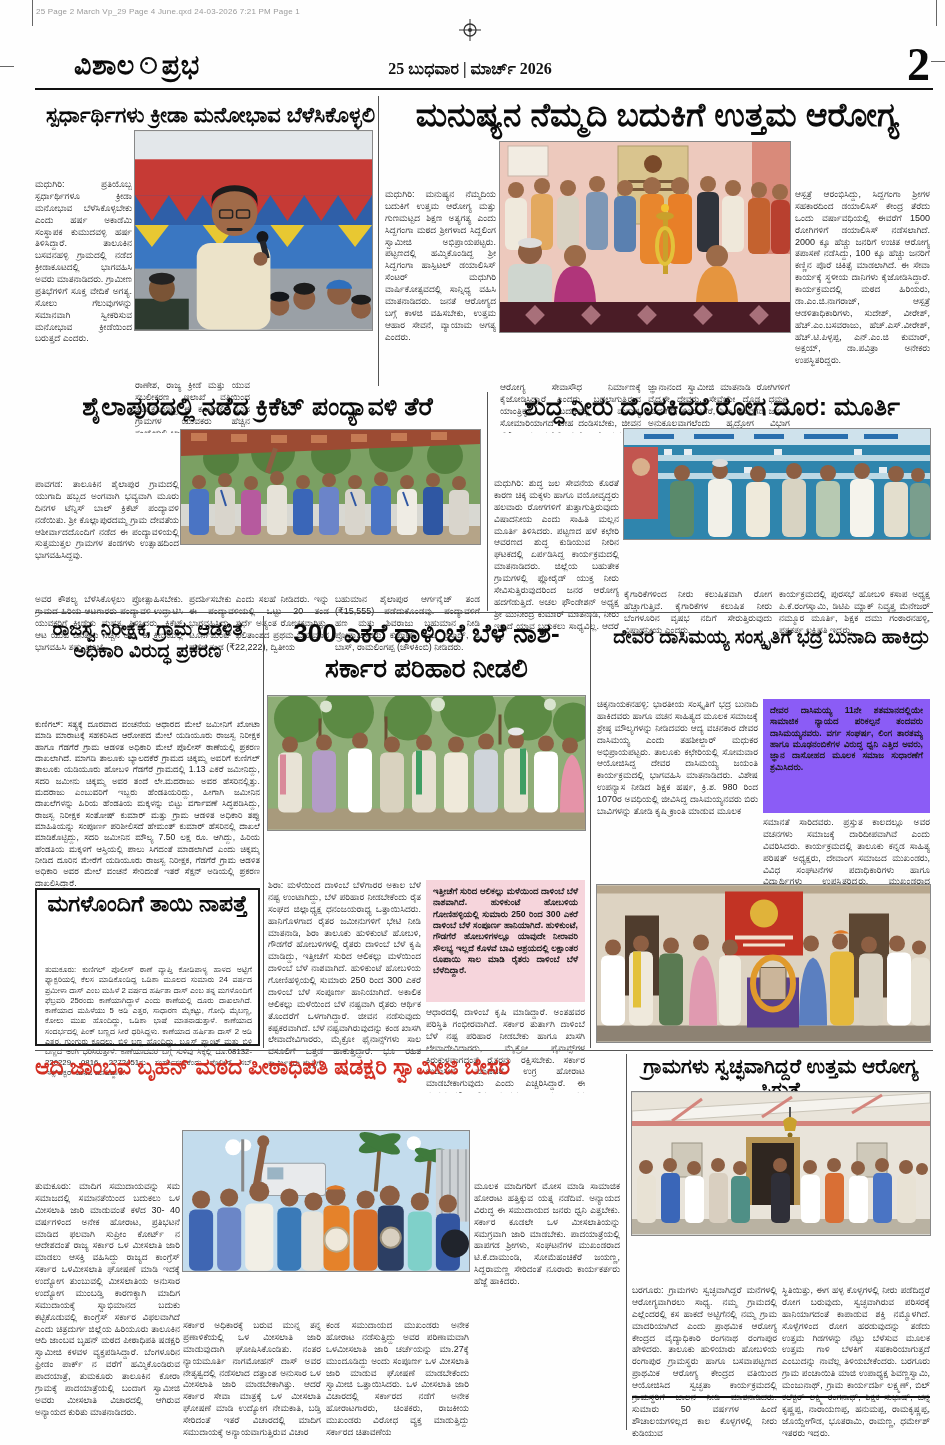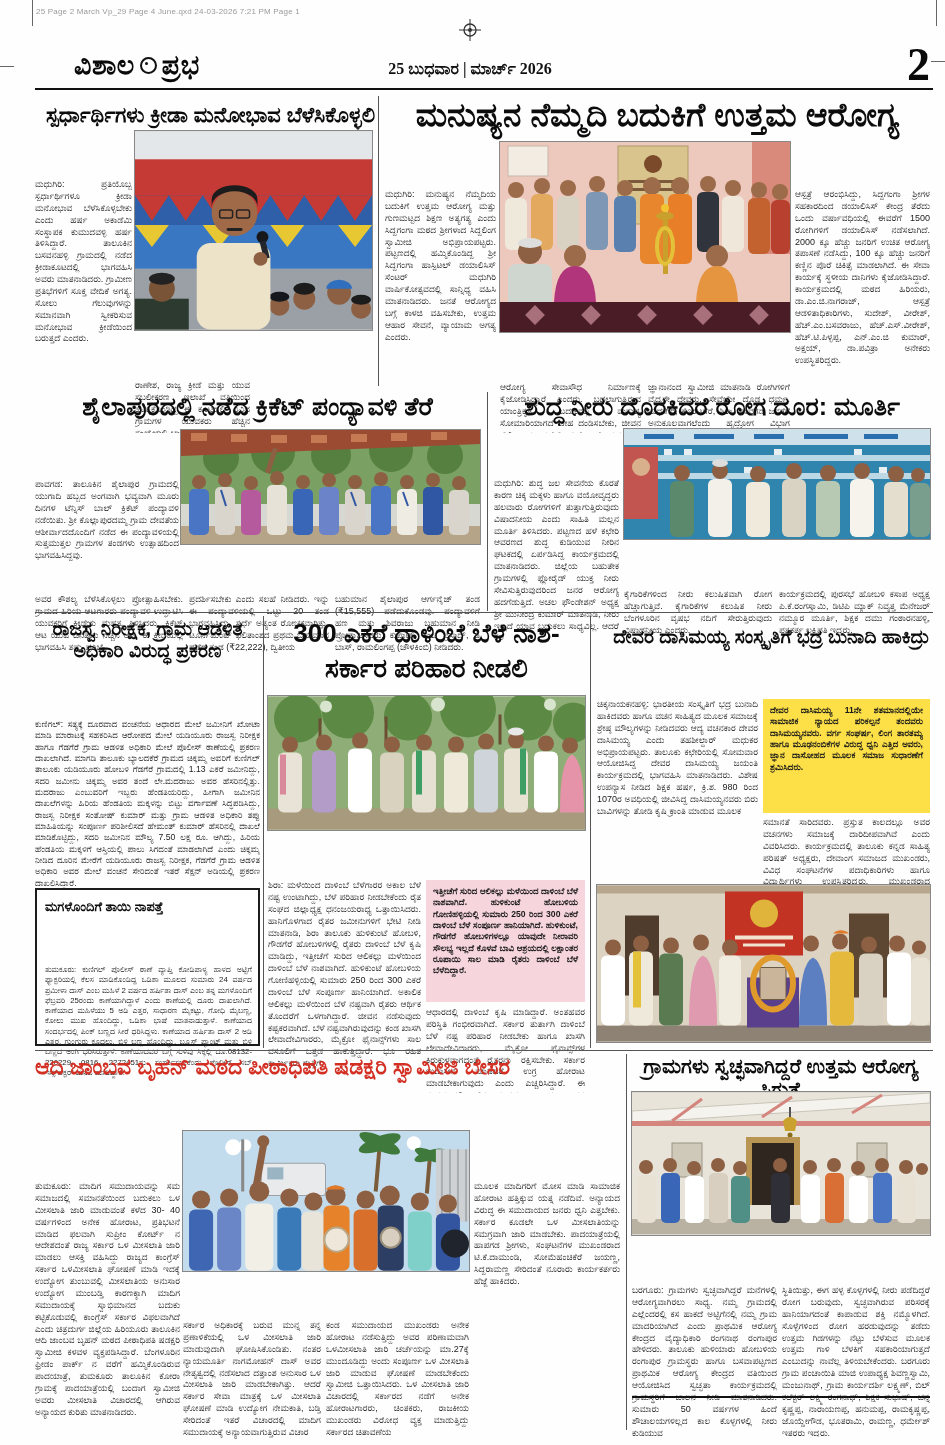--- a/index.html
+++ b/index.html
@@ -17,21 +17,21 @@
   .headline{font-weight:800;color:#0c0c0c;text-align:center;line-height:1.14;letter-spacing:0;}
   .kicker{font-weight:800;line-height:1.1;}
   .body{font-size:9px;line-height:1.32;text-align:justify;color:#1a1a1a;overflow:hidden;margin-top:45px;}
   .vdiv{position:absolute;width:1px;background:#555;}
   .hdiv{position:absolute;height:1px;background:#555;}
   section{position:absolute;}
   section *{position:absolute;}
   .photo{overflow:hidden;background:#d8d8d2;outline:1px solid #888;}
   .photo svg{display:block;width:100%;height:100%;position:static;}
   .hl-pink{background:#f6d5dc;padding:6px 7px;font-weight:700;box-sizing:border-box;}
-  .hl-blue{background:#fde047;padding:6px 7px;font-weight:700;box-sizing:border-box;}
+  .hl-blue{background:#8b5cf6;padding:6px 7px;font-weight:700;box-sizing:border-box;}
   .boxart{border:2px solid #1c1c1c;box-sizing:border-box;background:#fff;}
 </style>
 </head>
 <body>
 
 <div class="page">
 
   <div class="abs crop" style="left:32px;top:0;width:1px;height:26px"></div>
   <div class="abs crop" style="left:936px;top:0;width:1px;height:26px"></div>
   <div class="abs crop" style="left:0;top:66px;width:14px;height:1px"></div>
@@ -273,21 +273,21 @@
     <div class="body" style="left:130px;top:152px;width:148px;height:65px">ಕೈಗಾರಿಕೆಗಳಿಂದ ನೀರು ಕಲುಷಿತವಾಗಿ ರೋಗ ಹೆಚ್ಚಾಗುತ್ತಿವೆ. ಕೈಗಾರಿಕೆಗಳ ಕಲುಷಿತ ನೀರು ಬೆಂಗಳೂರಿನ ವೃಷಭ ನದಿಗೆ ಸೇರುತ್ತಿರುವುದು ವಿಷಾದನೀಯ ಎಂದರು.</div>
     <div class="body" style="left:285px;top:152px;width:151px;height:65px">ಕಾರ್ಯಕ್ರಮದಲ್ಲಿ ಪುರಸಭೆ ಹೋಬಳಿ ಕಸಾಪ ಅಧ್ಯಕ್ಷ ಪಿ.ಕೆ.ರಂಗಸ್ವಾಮಿ, ಡಿಟಿಪಿ ಮ್ಯಾಕ್ ನಿವೃತ್ತ ಮೆನೇಜರ್ ನಮ್ಮೂರ ಮೂರ್ತಿ, ಶಿಕ್ಷಕ ದಮು ಗಂಠಾರನಹಳ್ಳಿ, ಪತ್ರಕರ್ತ ಲಕ್ಷ್ಮಿಪತಿ ಇದ್ದರು.</div>
   </section>
 
   <div class="hdiv" style="left:35px;top:612px;width:898px"></div>
 
   <section style="left:35px;top:616px;width:225px;height:432px">
     <h2 class="headline" style="left:0;top:2px;width:225px;font-size:19px;margin:0">ರಾಜಸ್ವ ನಿರೀಕ್ಷಕ, ಗ್ರಾಮ ಆಡಳಿತ ಅಧಿಕಾರಿ ವಿರುದ್ಧ ಪ್ರಕರಣ</h2>
     <div class="body" style="left:0;top:58px;width:225px;height:208px;font-size:8.6px">ಕುಣಿಗಲ್: ಸತ್ಯಕ್ಕೆ ದೂರವಾದ ವಂಚನೆಯ ಆಧಾರದ ಮೇಲೆ ಜಮೀನಿಗೆ ಖೋಟಾ ಮಾಡಿ ಮಾರಾಟಕ್ಕೆ ಸಹಕರಿಸಿದ ಆರೋಪದ ಮೇಲೆ ಯಡಿಯೂರು ರಾಜಸ್ವ ನಿರೀಕ್ಷಕ ಹಾಗೂ ಗೆಡಗೆರೆ ಗ್ರಾಮ ಆಡಳಿತ ಅಧಿಕಾರಿ ಮೇಲೆ ಪೊಲೀಸ್ ಠಾಣೆಯಲ್ಲಿ ಪ್ರಕರಣ ದಾಖಲಾಗಿದೆ. ಮಾಗಡಿ ತಾಲೂಕು ಬ್ಯಾಲದಕೆರೆ ಗ್ರಾಮದ ಚಿಕ್ಕಮ್ಮ ಅವರಿಗೆ ಕುಣಿಗಲ್ ತಾಲೂಕು ಯಡಿಯೂರು ಹೋಬಳಿ ಗೆಡಗೆರೆ ಗ್ರಾಮದಲ್ಲಿ 1.13 ಎಕರೆ ಜಮೀನಿದ್ದು, ಸದರಿ ಜಮೀನು ಚಿಕ್ಕಮ್ಮ ಅವರ ತಂದೆ ಲೇ.ಮದರಾಜು ಅವರ ಹೆಸರಿನಲ್ಲಿತ್ತು. ಮದರಾಜು ಎಂಬುವರಿಗೆ ಇಬ್ಬರು ಹೆಂಡತಿಯರಿದ್ದು, ಹೀಗಾಗಿ ಜಮೀನಿನ ದಾಖಲೆಗಳನ್ನು ಹಿರಿಯ ಹೆಂಡತಿಯ ಮಕ್ಕಳನ್ನು ಬಿಟ್ಟು ವರ್ಗಾವಣೆ ಸಿದ್ಧಪಡಿಸಿದ್ದು, ರಾಜಸ್ವ ನಿರೀಕ್ಷಕ ಸಂತೋಷ್ ಕುಮಾರ್ ಮತ್ತು ಗ್ರಾಮ ಆಡಳಿತ ಅಧಿಕಾರಿ ತಪ್ಪು ಮಾಹಿತಿಯನ್ನು ಸಂಪೂರ್ಣ ಪರಿಶೀಲಿಸದೆ ಹೇಮಂತ್ ಕುಮಾರ್ ಹೆಸರಿನಲ್ಲಿ ದಾಖಲೆ ಮಾಡಿಕೊಟ್ಟಿದ್ದು, ಸದರಿ ಜಮೀನಿನ ಮೌಲ್ಯ 7.50 ಲಕ್ಷ ರೂ. ಆಗಿದ್ದು, ಹಿರಿಯ ಹೆಂಡತಿಯ ಮಕ್ಕಳಿಗೆ ಆಸ್ತಿಯಲ್ಲಿ ಪಾಲು ಸಿಗದಂತೆ ಮಾಡಲಾಗಿದೆ ಎಂದು ಚಿಕ್ಕಮ್ಮ ನೀಡಿದ ದೂರಿನ ಮೇರೆಗೆ ಯಡಿಯೂರು ರಾಜಸ್ವ ನಿರೀಕ್ಷಕ, ಗೆಡಗೆರೆ ಗ್ರಾಮ ಆಡಳಿತ ಅಧಿಕಾರಿ ಅವರ ಮೇಲೆ ವಂಚನೆ ಸೇರಿದಂತೆ ಇತರೆ ಸೆಕ್ಷನ್ ಅಡಿಯಲ್ಲಿ ಪ್ರಕರಣ ದಾಖಲಿಸಿದ್ದಾರೆ.</div>
     <div class="boxart" style="left:0;top:272px;width:225px;height:158px">
-      <h3 class="headline" style="left:8px;top:10px;width:205px;font-size:13px;margin:0;text-align:left">ಮಗಳೊಂದಿಗೆ ತಾಯಿ ನಾಪತ್ತೆ</h3>
+      <h3 class="headline" style="left:8px;top:1px;width:205px;font-size:22px;margin:0;text-align:center">ಮಗಳೊಂದಿಗೆ ತಾಯಿ ನಾಪತ್ತೆ</h3>
       <div class="body" style="left:8px;top:30px;width:207px;height:120px;font-size:7.8px">ತುಮಕೂರು: ಕುಣಿಗಲ್ ಪೊಲೀಸ್ ಠಾಣೆ ವ್ಯಾಪ್ತಿ ಕೋಡಿಪಾಳ್ಯ ಹಾಳದ ಅಟ್ಟಿಗೆ ಫ್ಯಾಕ್ಟರಿಯಲ್ಲಿ ಕೆಲಸ ಮಾಡಿಕೊಂಡಿದ್ದ ಒಡಿಶಾ ಮೂಲದ ಸುಮಾರು 24 ವರ್ಷದ ಪ್ರಮೀಳಾ ದಾಸ್ ಎಂಬ ಮಹಿಳೆ 2 ವರ್ಷದ ಹರ್ಷಿತಾ ದಾಸ್ ಎಂಬ ತನ್ನ ಮಗಳೊಂದಿಗೆ ಫೆಬ್ರವರಿ 25ರಂದು ಕಾಣೆಯಾಗಿದ್ದಾಳೆ ಎಂದು ಠಾಣೆಯಲ್ಲಿ ದೂರು ದಾಖಲಾಗಿದೆ. ಕಾಣೆಯಾದ ಮಹಿಳೆಯು 5 ಅಡಿ ಎತ್ತರ, ಸಾಧಾರಣ ಮೈಕಟ್ಟು, ಗೋಧಿ ಮೈಬಣ್ಣ, ಕೋಲು ಮುಖ ಹೊಂದಿದ್ದು, ಒಡಿಶಾ ಭಾಷೆ ಮಾತನಾಡುತ್ತಾಳೆ. ಕಾಣೆಯಾದ ಸಂದರ್ಭದಲ್ಲಿ ಪಿಂಕ್ ಬಣ್ಣದ ಸೀರೆ ಧರಿಸಿದ್ದಳು. ಕಾಣೆಯಾದ ಹರ್ಷಿತಾ ದಾಸ್ 2 ಅಡಿ ಎತ್ತರ, ಗುಂಗುರು ಕೂದಲು, ಬಿಳಿ ಬಣ್ಣ ಹೊಂದಿದ್ದು, ಬ್ಲೂಸ್ ಪ್ಯಾಂಟ್ ಮತ್ತು ಬಿಳಿ ಬಣ್ಣದ ಅಂಗಿ ಧರಿಸಿರುತ್ತಾಳೆ. ಕಾಣೆಯಾದವರ ಬಗ್ಗೆ ಸುಳಿವು ಸಿಕ್ಕಲ್ಲಿ ದೂ.08132- 220229, 0816- 2272451ನ್ನು ಸಂಪರ್ಕಿಸಬೇಕೆಂದು ಪೊಲೀಸ್ ಸಬ್ ಇನ್ಸ್‌ಪೆಕ್ಟರ್ ಮನವಿ ಮಾಡಿದ್ದಾರೆ.</div>
     </div>
   </section>
 
   <div class="vdiv" style="left:263px;top:616px;height:432px"></div>
 
   <section style="left:268px;top:616px;width:317px;height:432px">
     <h2 class="headline" style="left:0;top:0;width:317px;font-size:26px;line-height:1.35;margin:0">300 ಎಕರೆ ದಾಳಿಂಬೆ ಬೆಳೆ ನಾಶ- ಸರ್ಕಾರ ಪರಿಹಾರ ನೀಡಲಿ</h2>
     <figure class="photo" style="left:0;top:80px;width:317px;height:134px;margin:0">
       <svg viewBox="0 0 317 133">

